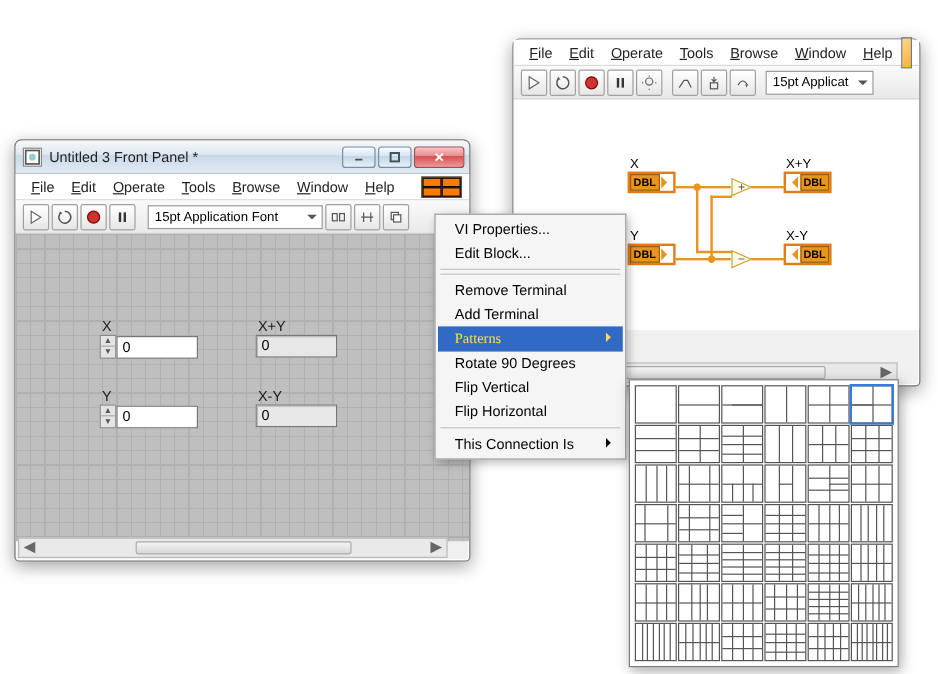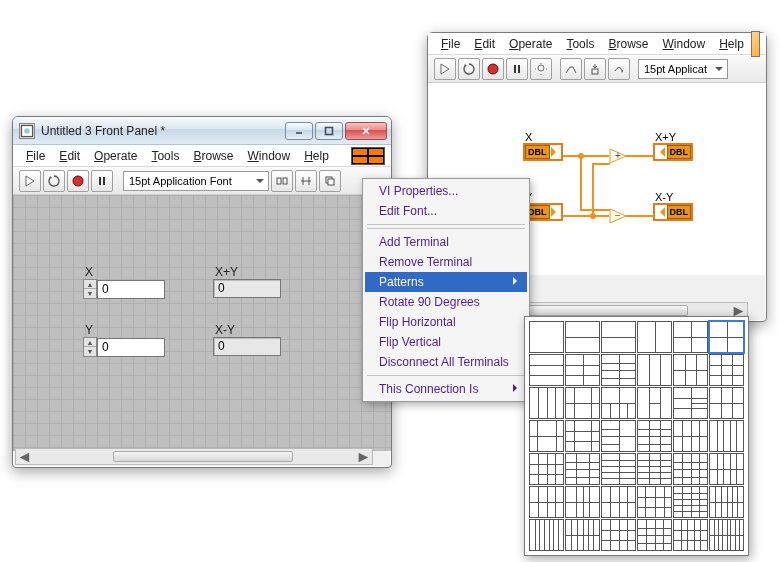--- a/index.html
+++ b/index.html
@@ -79,23 +79,23 @@
 .bd-term.out .box .tri { border-left-color:transparent; border-right-color:#e8951e; margin:0 auto 0 0; }
 .bd-op { position:absolute; width:22px; height:22px; }
 .bd-op svg { width:22px; height:22px; }
 .wire { position:absolute; background:#e8951e; }
 
 
 .ctxmenu {
   position:absolute; background:#f5f5f5; border:1px solid #9a9a9a; box-shadow:2px 3px 8px rgba(0,0,0,0.3);
   padding:2px; font-size:12px; min-width:160px;
 }
-.ctxmenu .mi { padding:3px 18px 3px 14px; white-space:nowrap; position:relative; color:#4c1d95; }
+.ctxmenu .mi { padding:3px 18px 3px 14px; white-space:nowrap; position:relative; color:#000000; }
 .ctxmenu .mi.sep { height:1px; padding:0; margin:3px 2px; background:#c5c5c5; }
-.ctxmenu .mi.hilite { background:#316ac5; color:#fef9c3; }
+.ctxmenu .mi.hilite { background:#316ac5; color:#fde047;font-family:Liberation Serif, serif; }
 .ctxmenu .mi .subarrow { position:absolute; right:6px; top:5px; border:4px solid transparent; border-left-color:currentColor; }
 
 
 .patterns {
   position:absolute; background:#fff; border:1px solid #7a7a7a; box-shadow:2px 3px 10px rgba(0,0,0,0.35);
   padding:4px; display:grid; grid-template-columns:repeat(6,35px); grid-template-rows:repeat(7,32px); gap:1px;
 }
 .patterns .p { border:1px solid #555; background:#fff; position:relative; }
 .patterns .p.sel { outline:2px solid #3a7bd5; outline-offset:-1px; }
 .patterns .p .h { position:absolute; left:0; right:0; height:1px; background:#555; }
@@ -347,30 +347,29 @@
   </div>
   <div class="hscroll">
     <span class="arr">◄</span>
       <div class="thumb"></div>
       <span class="arr" style="margin-left:auto">►</span>
   </div>
 </div>
 
 <div class="ctxmenu" style="left:362px; top:178px;" id="ctx">
     <div class="mi">VI Properties...</div>
-    <div class="mi">Edit Font...</div>
+    <div class="mi">Edit Block...</div>
     <div class="mi sep"></div>
     <div class="mi sep"></div>
+    <div class="mi">Remove Terminal</div>
     <div class="mi">Add Terminal</div>
-    <div class="mi">Remove Terminal</div>
     <div class="mi hilite">Patterns<span class="subarrow"></span></div>
     <div class="mi">Rotate 90 Degrees</div>
+    <div class="mi">Flip Vertical</div>
     <div class="mi">Flip Horizontal</div>
-    <div class="mi">Flip Vertical</div>
-    <div class="mi">Disconnect All Terminals</div>
     <div class="mi sep"></div>
     <div class="mi">This Connection Is<span class="subarrow"></span></div>
   </div>
 
 <div class="patterns" style="left:524px; top:316px;" id="patterns">
     <div class="p"></div>
     <div class="p">
       <div class="h" style="top: 50%;"></div>
     </div>
     <div class="p">

